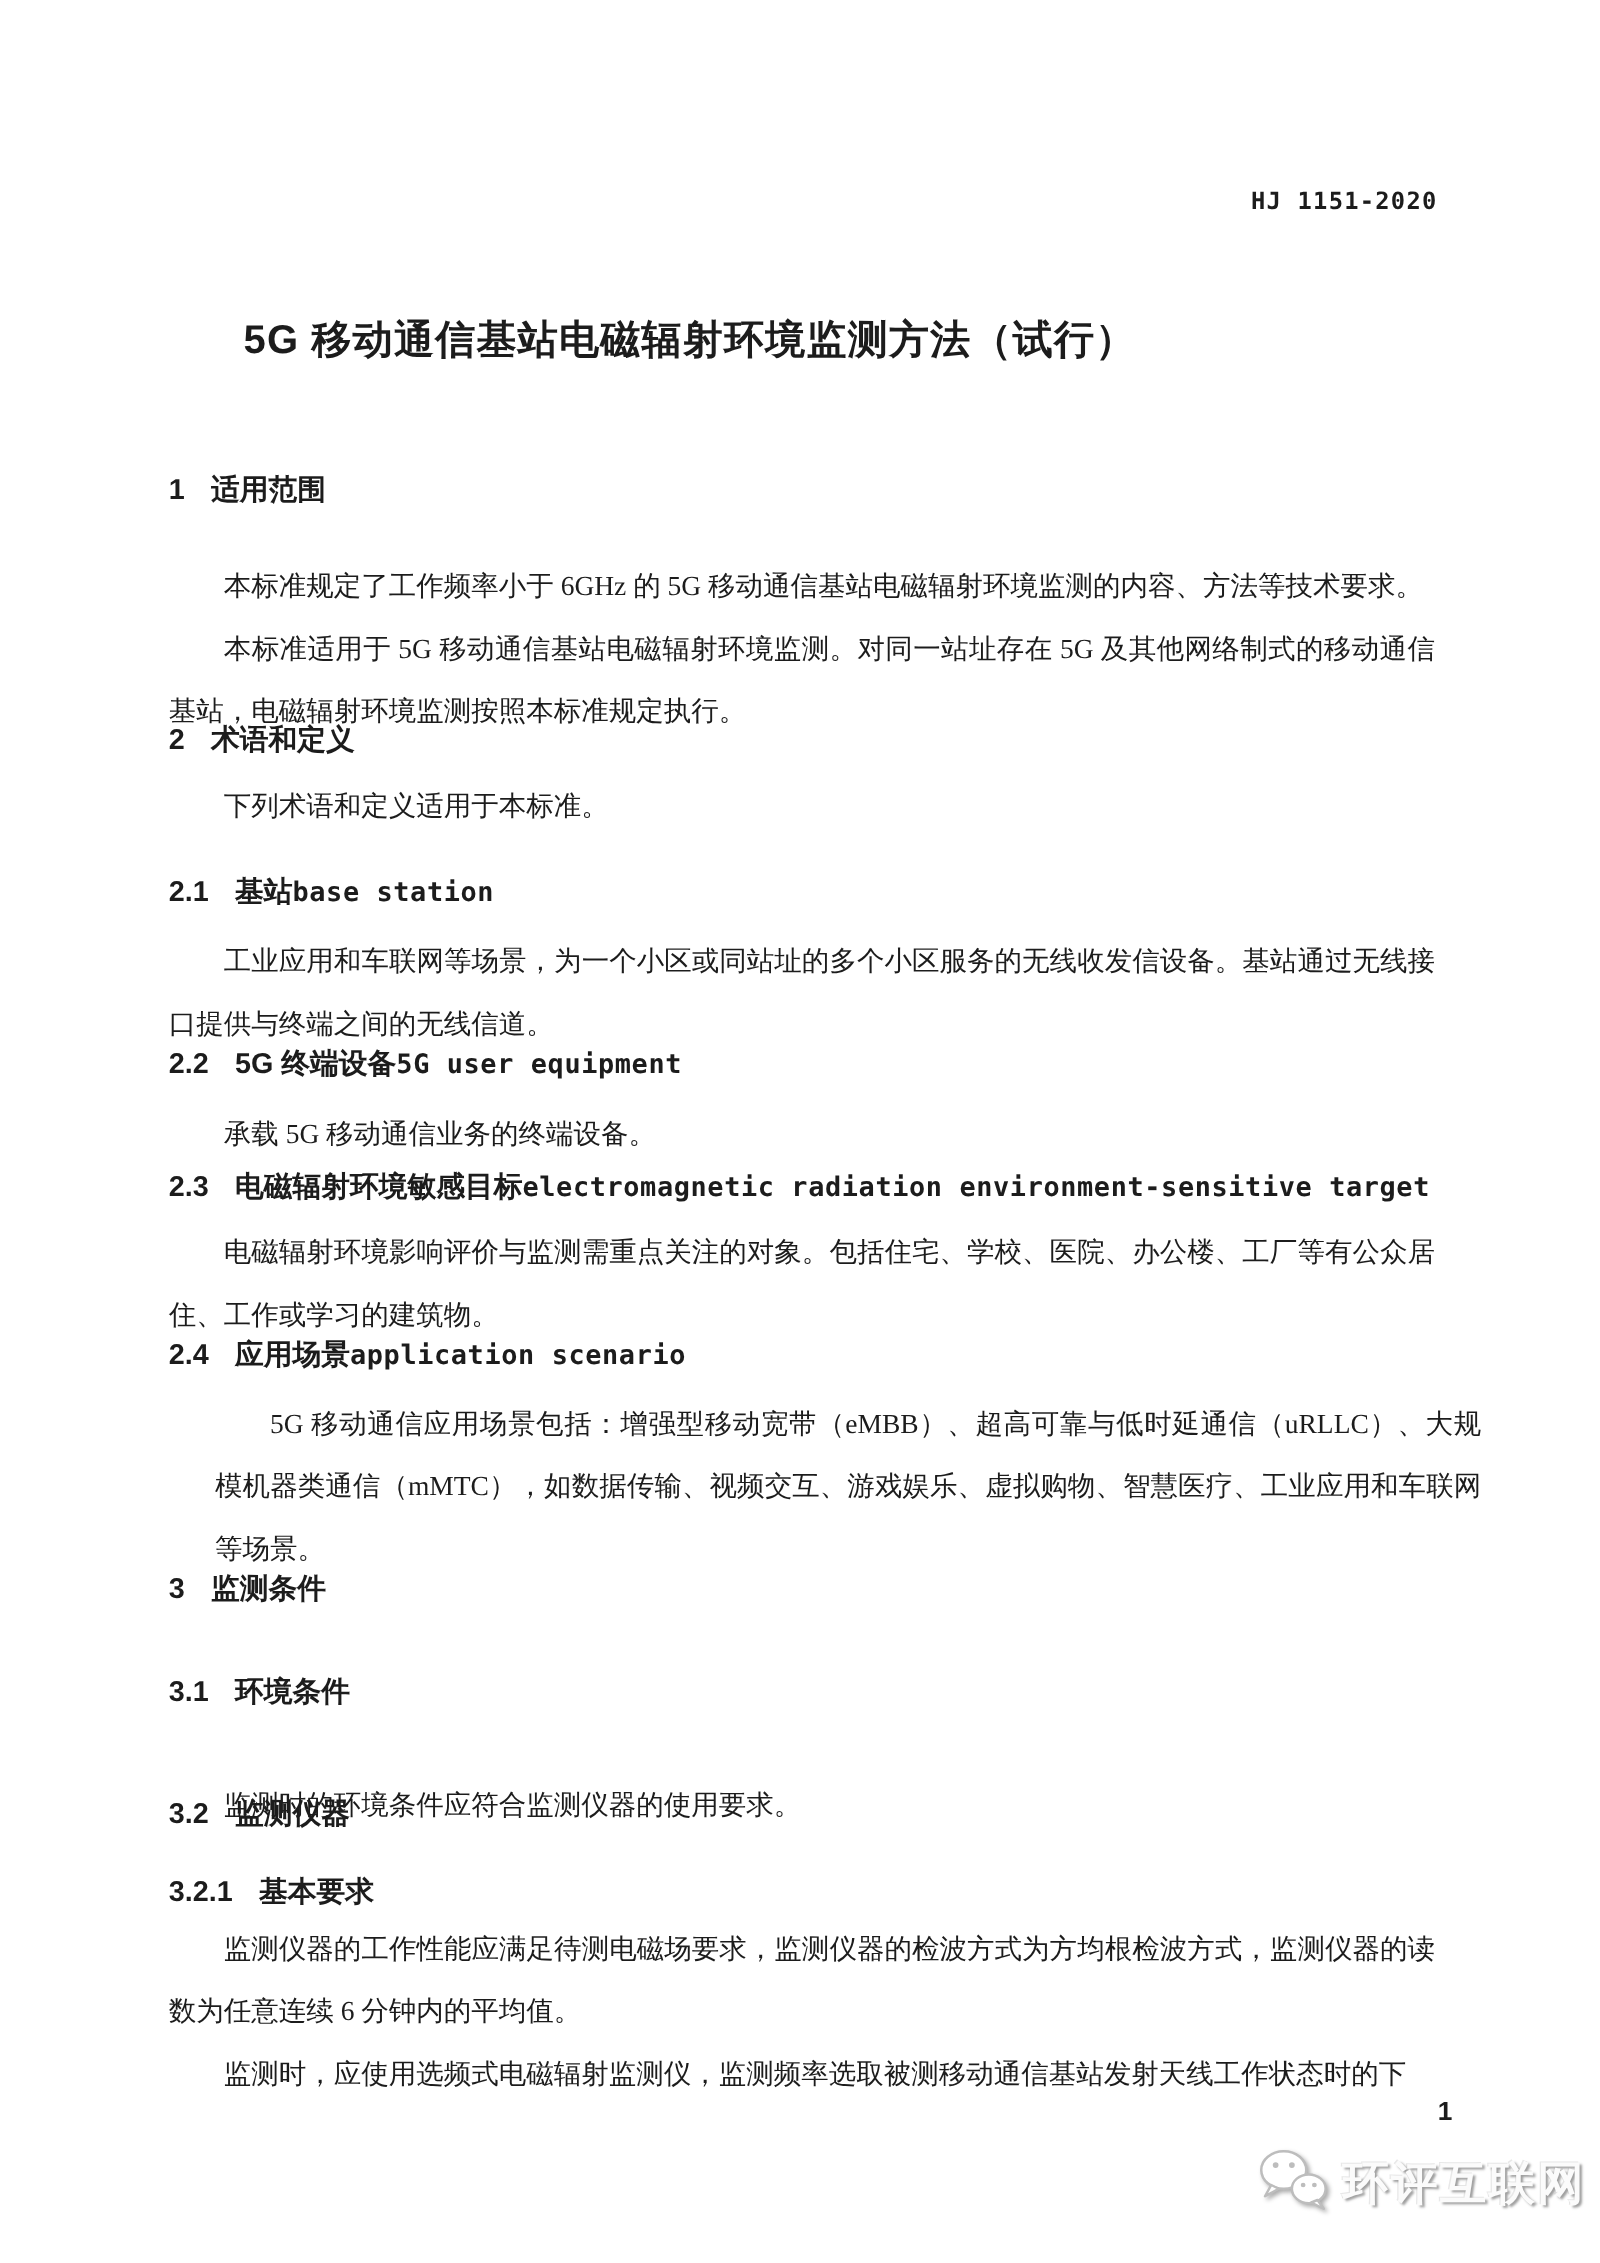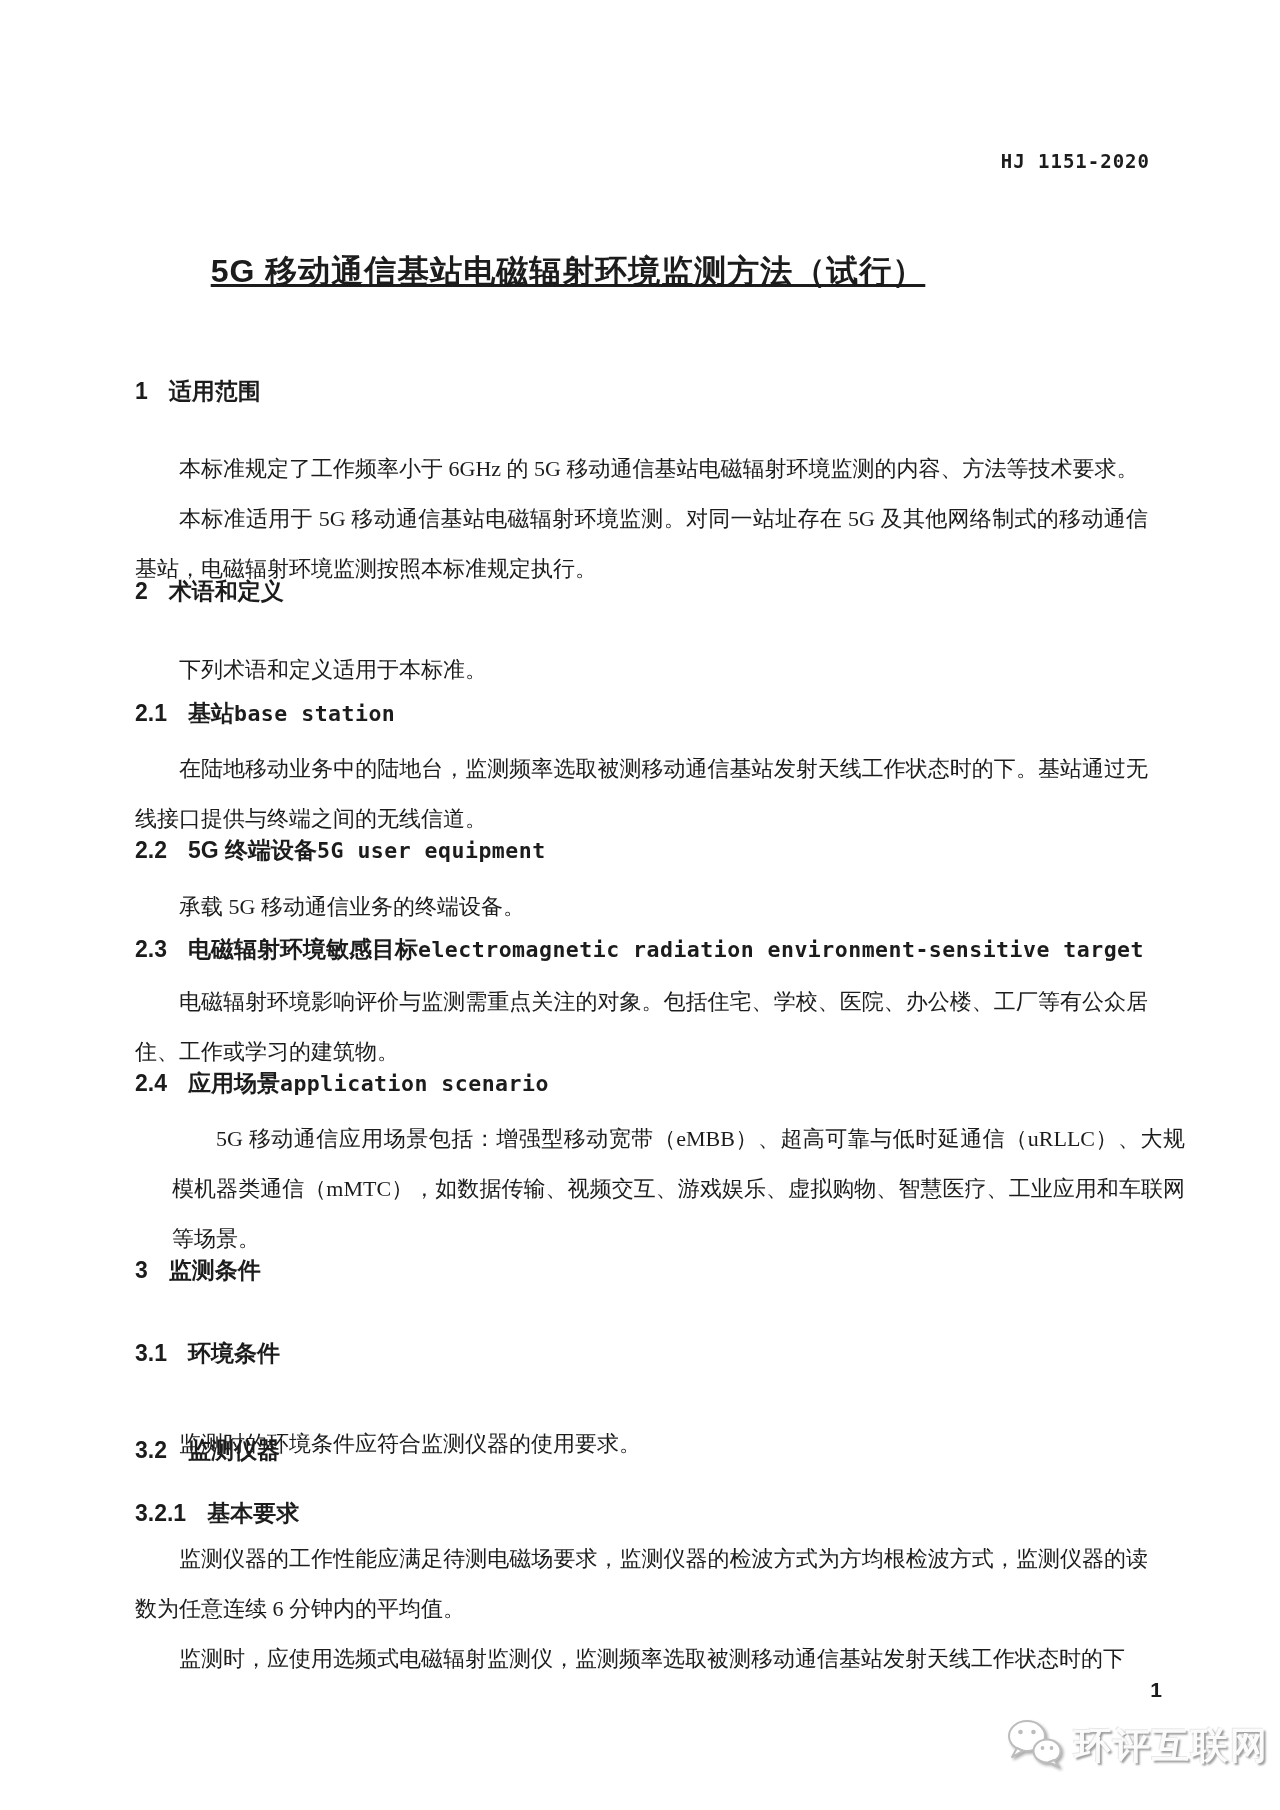--- a/index.html
+++ b/index.html
@@ -10,23 +10,23 @@
   }
   .abs{position:absolute;}
   
   .std-ref{
     top:150px;right:130px;
     font-family:"DejaVu Sans Mono","Liberation Mono",monospace;
     font-size:19px;font-weight:600;letter-spacing:1px;
   }
   
   .doc-title{
-    top:250px;left:16px;width:1104px;text-align:center;
+    top:250px;left:0;width:1104px;text-align:center;
     font-family:"Liberation Sans","DejaVu Sans",sans-serif;
-    font-size:32px;font-weight:700;letter-spacing:1px;text-decoration:underline;
+    font-size:32px;font-weight:700;letter-spacing:1px;
   }
   
   .heading{
     left:135px;
     font-family:"Liberation Sans","DejaVu Sans",sans-serif;
     font-size:23px;font-weight:700;line-height:26px;white-space:nowrap;
   }
   .heading .num{margin-right:21px;}
   .heading .en{
     font-family:"DejaVu Sans Mono","Liberation Mono",monospace;
@@ -68,29 +68,29 @@
   <span class="num">1</span><span>适用范围</span>
 </div>
 <div class="abs body-text" style="top:444px;">
   <p>本标准规定了工作频率小于 6GHz 的 5G 移动通信基站电磁辐射环境监测的内容、方法等技术要求。</p>
   <p>本标准适用于 5G 移动通信基站电磁辐射环境监测。对同一站址存在 5G 及其他网络制式的移动通信基站，电磁辐射环境监测按照本标准规定执行。</p>
 </div>
 
 <div class="abs heading" style="top:578px;text-align:center;">
   <span class="num">2</span><span>术语和定义</span>
 </div>
-<div class="abs body-text" style="top:645px;">
+<div class="abs body-text" style="top:622px;font-family:Liberation Mono, monospace;">
   <p>下列术语和定义适用于本标准。</p>
 </div>
 
 <div class="abs heading" style="top:700px;">
   <span class="num">2.1</span><span>基站</span><span class="en">base station</span>
 </div>
 <div class="abs body-text" style="top:744px;">
-  <p>在陆地移动业务中的陆地台，监测频率选取被测移动通信基站发射天线工作状态时的下。基站通过无线接口提供与终端之间的无线信道。</p>
+  <p>工业应用和车联网等场景，为一个小区或同站址的多个小区服务的无线收发信设备。基站通过无线接口提供与终端之间的无线信道。</p>
 </div>
 
 <div class="abs heading" style="top:837px;">
   <span class="num">2.2</span><span>5G 终端设备</span><span class="en">5G user equipment</span>
 </div>
 <div class="abs body-text" style="top:882px;">
   <p>承载 5G 移动通信业务的终端设备。</p>
 </div>
 
 <div class="abs heading" style="top:936px;">

